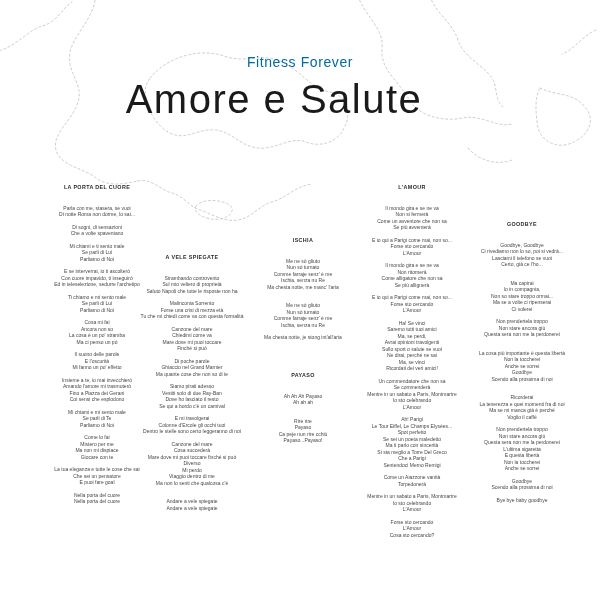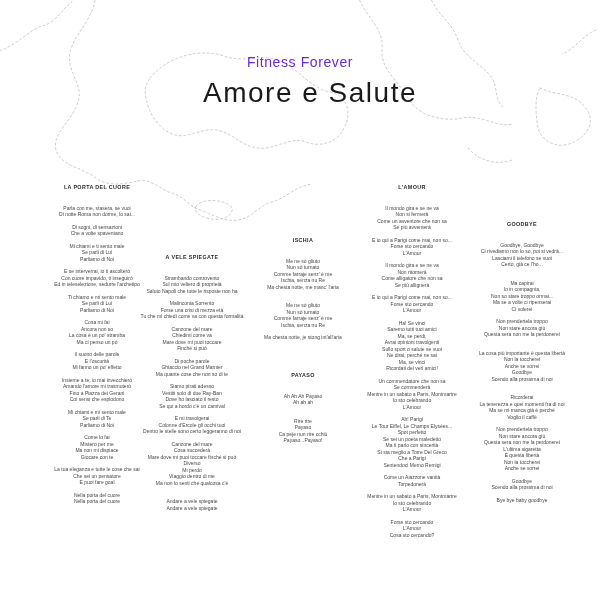--- a/index.html
+++ b/index.html
@@ -9,25 +9,25 @@
   body{
     width:600px;height:600px;position:relative;overflow:hidden;
     background:var(--background);
     font-family:"Liberation Sans", sans-serif;
   }
   .map-svg{position:absolute;top:0;left:0;pointer-events:none;}
   .map-svg path{fill:none;stroke:var(--map-stroke);stroke-width:0.9;
     stroke-dasharray:2 2.6;stroke-linecap:round;}
   .artist{
     position:absolute;top:54px;left:0;width:600px;text-align:center;
-    font-size:14px;letter-spacing:0.6px;color:#6d28d9;
+    font-size:14px;letter-spacing:0.6px;color:#0369a1;
   }
   .album{
     position:absolute;top:77px;left:0;width:548px;text-align:center;
-    font-size:28px;letter-spacing:1.5px;color:var(--heading);padding-left:36px;
+    font-size:40px;letter-spacing:1.5px;color:var(--heading);
   }
   .song{
     position:absolute;width:150px;text-align:center;
     color:var(--text);font-size:5px;line-height:6.5px;
   }
   .song-title{
     font-weight:bold;font-size:5.4px;letter-spacing:0.35px;
     color:#2b2b2b;margin-bottom:14px;
   }
   .stanza{margin-bottom:6px;}

